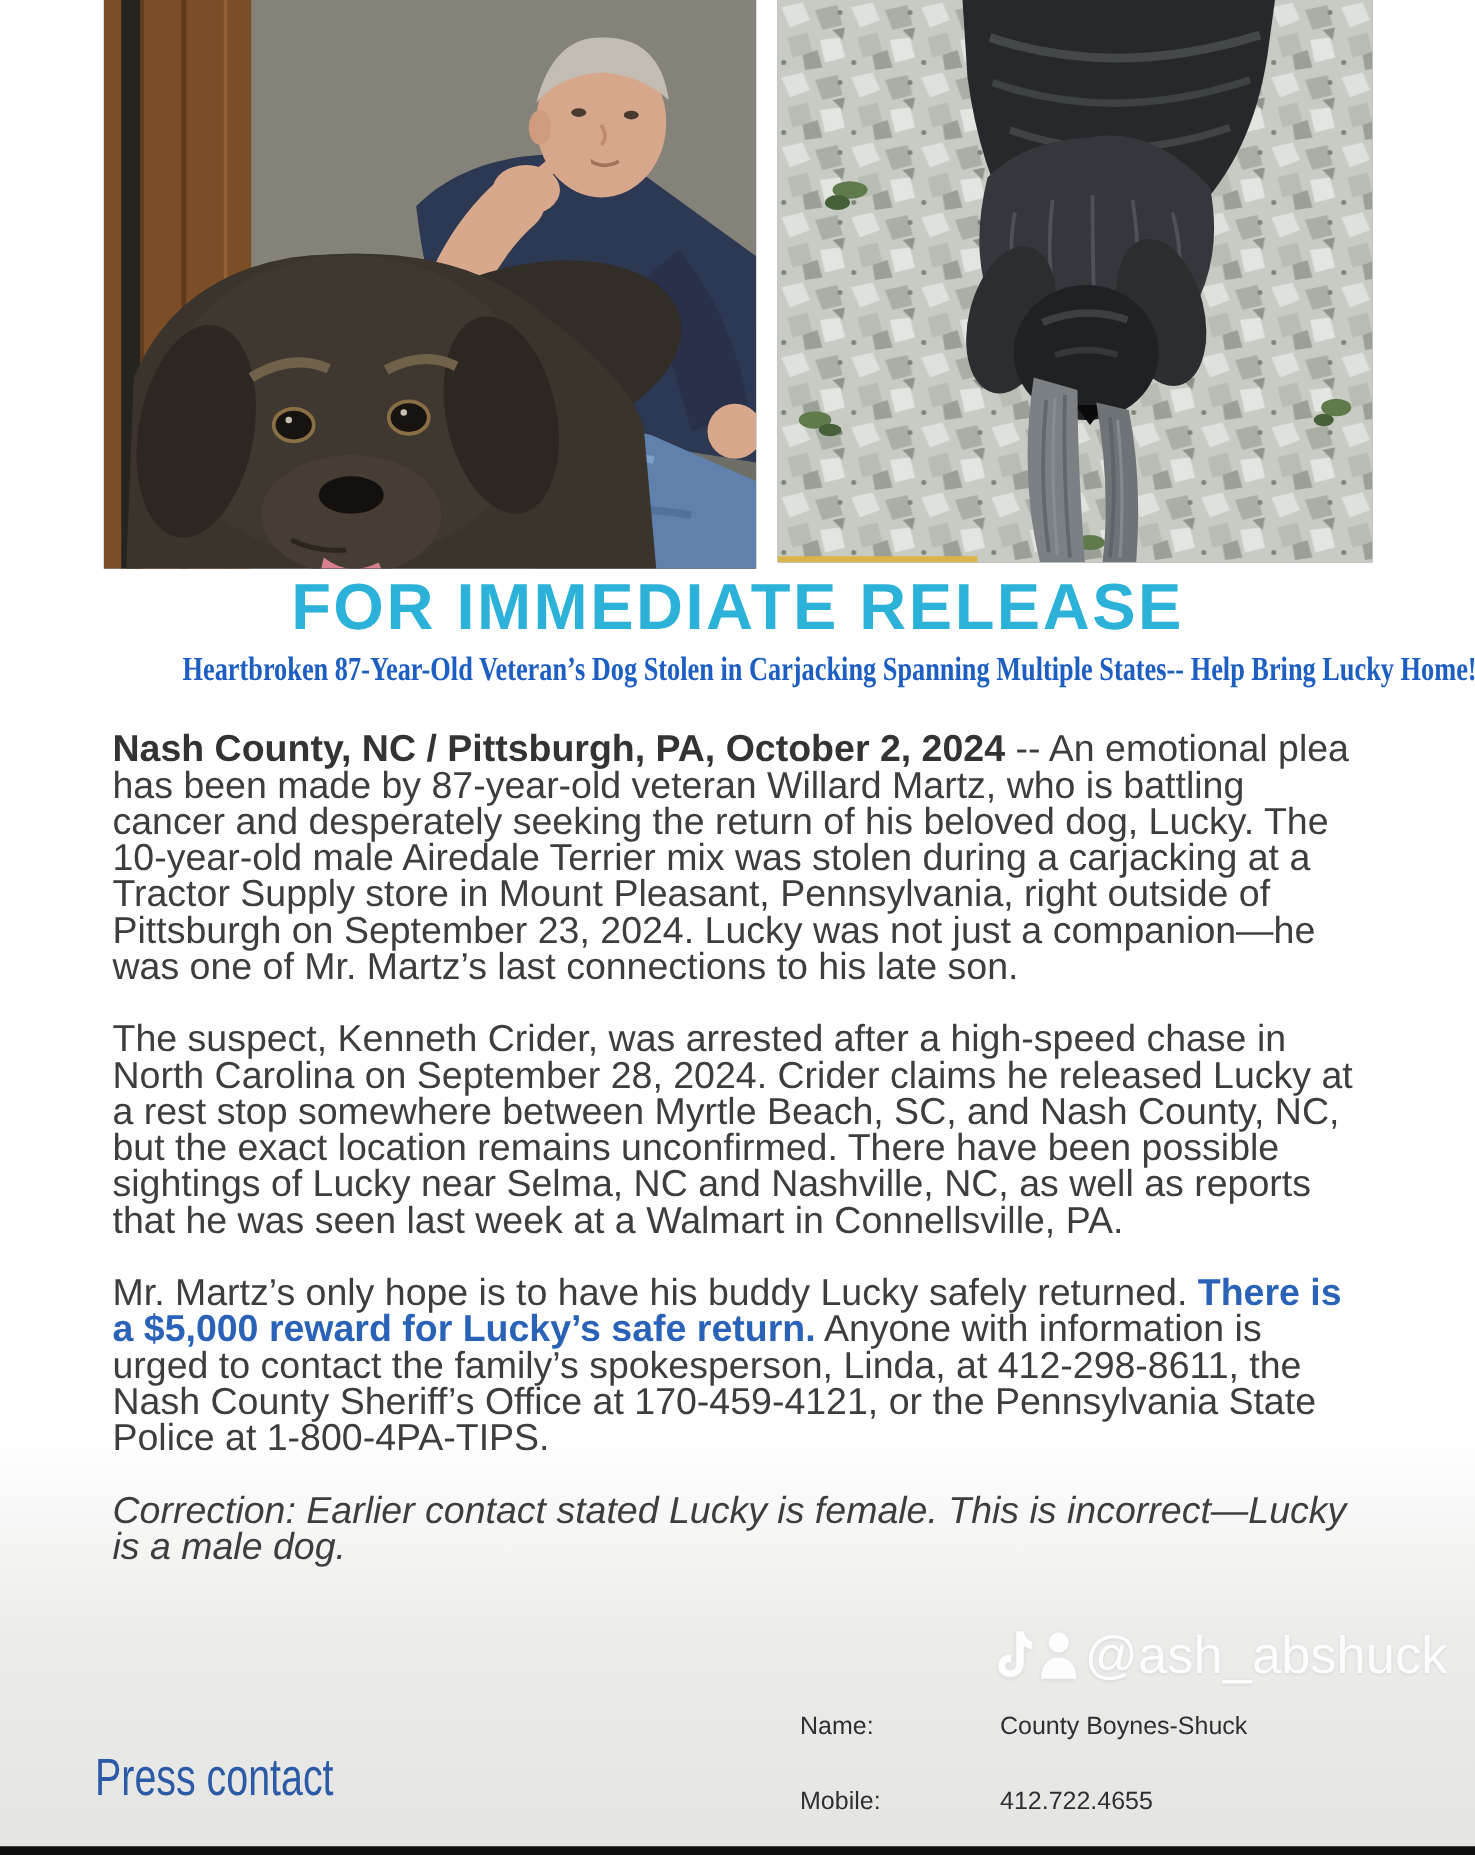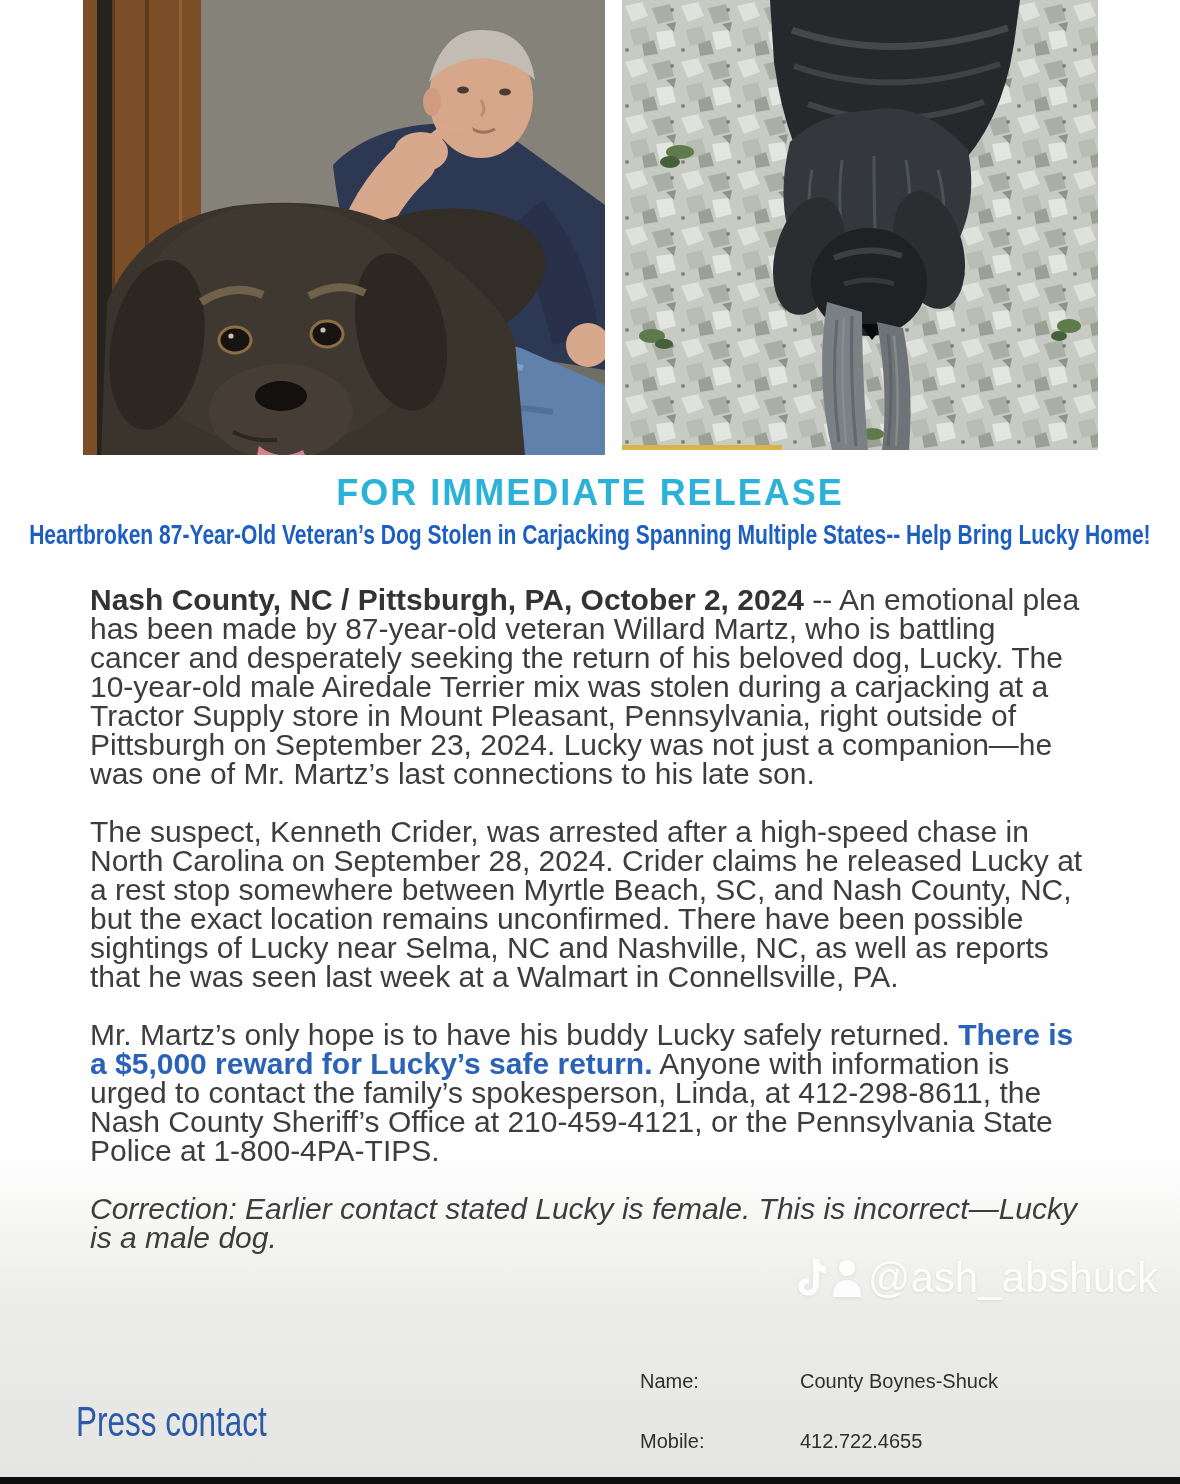--- a/index.html
+++ b/index.html
@@ -7,43 +7,42 @@
     position:relative;width:1180px;height:1484px;margin:0 auto;overflow:hidden;
     background:linear-gradient(180deg,#ffffff 0%,#fefefe 78%,#ececea 88%,#e4e4e2 100%);
     font-family:"Liberation Sans",sans-serif;
   }
   .photo{position:absolute;top:0;overflow:hidden;background:#888;}
   .photo svg{display:block;}
   #photo-left{left:83px;width:522px;height:455px;}
   #photo-right{left:622px;width:476px;height:450px;}
   .headline{
     position:absolute;top:456px;left:0;width:1180px;text-align:center;
-    font-size:36px;font-weight:700;letter-spacing:2px;color:var(--headline,#2cb2d9);
+    font-size:52px;font-weight:700;letter-spacing:2px;color:var(--headline,#2cb2d9);
     white-space:nowrap;
-    margin-top:16px;
   }
   .subtitle{
-    position:absolute;top:520px;left:0;width:1180px;display:flex;justify-content:center;
+    position:absolute;top:520px;left:0;width:1180px;display:flex;justify-content:flex-start;font-family:Liberation Serif, serif;
   }
   .subtitle span{
     display:inline-block;white-space:nowrap;font-size:27px;font-weight:700;
     color:var(--subtitle,#1d5ec2);transform:scaleX(0.78);transform-origin:center;
   }
   .body-copy{
     position:absolute;left:90px;top:585px;width:1002px;
     font-size:30px;line-height:29px;color:#3d3d3d;
   }
   .body-copy p{margin:29px 0 0;}
   .body-copy p:first-child{margin-top:0;}
   .lead-bold{font-weight:700;color:#333;}
   .para-bold{font-weight:700;color:#383838;}
   .reward{font-weight:700;color:var(--reward,#2a62b8);}
   .correction{font-style:italic;}
   .watermark{
-    position:absolute;top:1254px;right:22px;display:flex;align-items:center;gap:4px;
+    position:absolute;top:1300px;right:22px;display:flex;align-items:center;gap:4px;
     color:rgba(255,255,255,0.92);font-size:42px;font-weight:400;
     text-shadow:0 1px 3px rgba(0,0,0,0.10);
   }
   .watermark svg{display:block;filter:drop-shadow(0 1px 2px rgba(0,0,0,0.08));}
   .press-title{
     position:absolute;left:76px;top:1398px;
   }
   .press-title span{
     display:inline-block;white-space:nowrap;font-size:42px;color:var(--press,#2b5ba6);
     transform:scaleX(0.75);transform-origin:left center;
@@ -189,21 +188,21 @@
 
   <div class="headline">FOR IMMEDIATE RELEASE</div>
 
   <div class="subtitle">
     <span>Heartbroken 87-Year-Old Veteran’s Dog Stolen in Carjacking Spanning Multiple States-- Help Bring Lucky Home!</span>
   </div>
 
   <div class="body-copy">
     <p><span class="lead-bold">Nash County, NC / Pittsburgh, PA, October 2, 2024</span><span> -- An emotional plea has been made by 87-year-old veteran Willard Martz, who is battling cancer and desperately seeking the return of his beloved dog, Lucky. The 10-year-old male Airedale Terrier mix was stolen during a carjacking at a Tractor Supply store in Mount Pleasant, Pennsylvania, right outside of Pittsburgh on September 23, 2024. Lucky was not just a companion—he was one of Mr. Martz’s last connections to his late son.</span></p>
     <p>The suspect, Kenneth Crider, was arrested after a high-speed chase in North Carolina on September 28, 2024. Crider claims he released Lucky at a rest stop somewhere between Myrtle Beach, SC, and Nash County, NC, but the exact location remains unconfirmed. There have been possible sightings of Lucky near Selma, NC and Nashville, NC, as well as reports that he was seen last week at a Walmart in Connellsville, PA.</p>
-    <p><span>Mr. Martz’s only hope is to have his buddy Lucky safely returned. </span><span class="reward">There is a $5,000 reward for Lucky’s safe return.</span><span> Anyone with information is urged to contact the family’s spokesperson, Linda, at 412-298-8611, the Nash County Sheriff’s Office at 210-459-4121, or the Pennsylvania State Police at 1-800-4PA-TIPS.</span></p>
+    <p><span>Mr. Martz’s only hope is to have his buddy Lucky safely returned. </span><span class="reward">There is a $5,000 reward for Lucky’s safe return.</span><span> Anyone with information is urged to contact the family’s spokesperson, Linda, at 412-298-8611, the Nash County Sheriff’s Office at 170-459-4121, or the Pennsylvania State Police at 1-800-4PA-TIPS.</span></p>
     <p class="correction">Correction: Earlier contact stated Lucky is female. This is incorrect—Lucky is a male dog.</p>
   </div>
 
   <div class="watermark">
     <span>
       <svg width="30" height="42" viewBox="0 0 30 42" fill="rgba(255,255,255,0.92)">
         <path d="M 17 2 h 6 c 0.5 4.5 3 7.5 7 8.2 v 6 c -2.8 -0.2 -5 -1 -7 -2.4 v 13.2 c 0 7.2 -4.6 11.6 -10.6 11.6 C 6.4 38.6 2.6 34.8 2.6 29.6 c 0 -5.4 4.2 -9.2 10.4 -8.8 v 6.2 c -2.8 -0.6 -4.8 0.8 -4.8 3 c 0 2 1.6 3.4 3.8 3.4 c 2.8 0 5 -2 5 -5.6 Z"></path>
       </svg>
     </span>
     <span>

